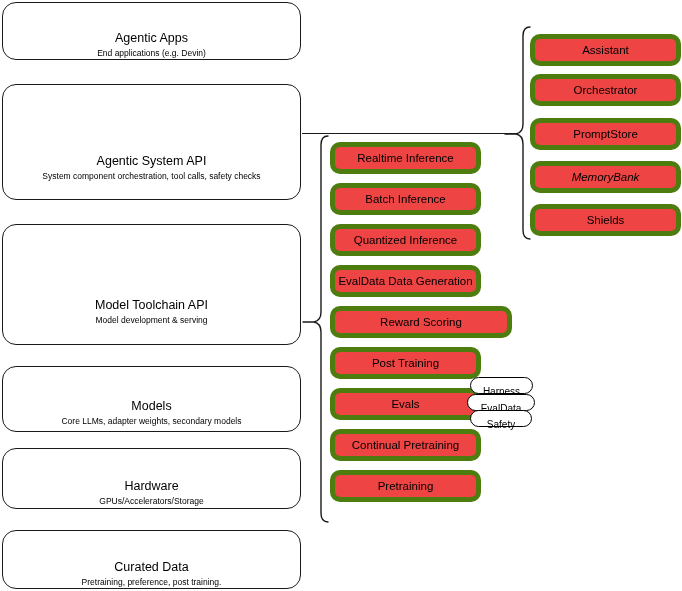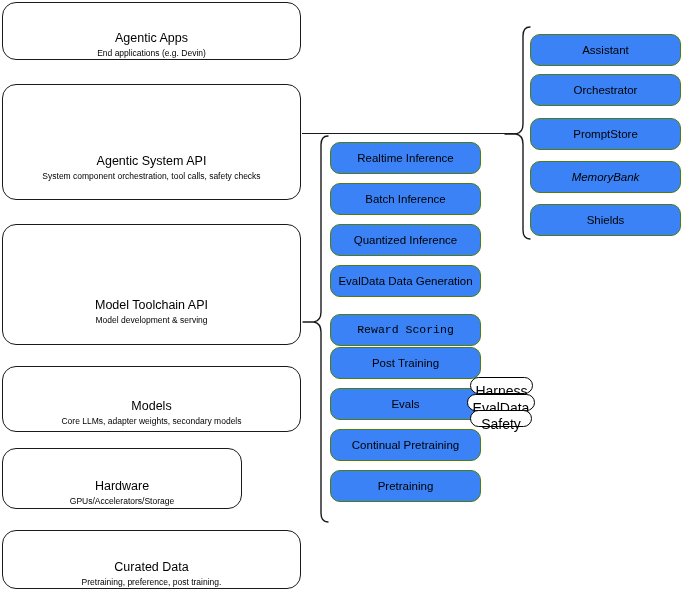--- a/index.html
+++ b/index.html
@@ -51,23 +51,23 @@
     display: flex;
     flex-direction: column;
     align-items: center;
     margin-top: 28px;
   }
 
   
   .pillbox {
     position: absolute;
     box-sizing: border-box;
-    border: 1px solid #4d7c0f;
+    border: 5px solid #4d7c0f;
     border-radius: 10px;
-    background: #3b82f6;
+    background: #ef4444;
     display: flex;
     align-items: center;
     justify-content: center;
   }
   .pillbox span {
     font-size: 11.5px;
     line-height: 14px;
     white-space: nowrap;
   }
 
@@ -77,21 +77,21 @@
     box-sizing: border-box;
     border: 1px solid #000000;
     border-radius: 999px;
     background: #ffffff;
     display: flex;
     align-items: center;
     justify-content: center;
     z-index: 20;
   }
   .oval span {
-    font-size: 14px;
+    font-size: 10px;
     line-height: 13px;
     white-space: nowrap;
     margin-top: 12px;
   }
 
   
   .brace {
     position: absolute;
     z-index: 5;
   }
@@ -127,21 +127,21 @@
     </div>
   </div>
 
   <div class="box stack-box" style="left:2px; top:366px; width:299px; height:66px;">
     <div class="inner">
       <div class="title">Models</div>
       <div class="subtitle">Core LLMs, adapter weights, secondary models</div>
     </div>
   </div>
 
-  <div class="box stack-box" style="left:2px; top:448px; width:240px; height:61px;">
+  <div class="box stack-box" style="left:2px; top:448px; width:299px; height:61px;">
     <div class="inner">
       <div class="title">Hardware</div>
       <div class="subtitle">GPUs/Accelerators/Storage</div>
     </div>
   </div>
 
   <div class="box stack-box" style="left:2px; top:530px; width:299px; height:59px;">
     <div class="inner">
       <div class="title">Curated Data</div>
       <div class="subtitle">Pretraining, preference, post training.</div>
@@ -166,21 +166,21 @@
   </div>
   <div class="pillbox" style="left:330px; top:183px; width:151px; height:32px;">
     <span>Batch Inference</span>
   </div>
   <div class="pillbox" style="left:330px; top:224px; width:151px; height:32px;">
     <span>Quantized Inference</span>
   </div>
   <div class="pillbox" style="left:330px; top:265px; width:151px; height:32px;">
     <span>EvalData Data Generation</span>
   </div>
-  <div class="pillbox" style="left:330px; top:314px; width:151px; height:32px;font-family:Liberation Mono, monospace;">
+  <div class="pillbox" style="left:330px; top:306px; width:182px; height:32px;">
     <span>Reward Scoring</span>
   </div>
   <div class="pillbox" style="left:330px; top:347px; width:151px; height:32px;">
     <span>Post Training</span>
   </div>
   <div class="pillbox" style="left:330px; top:388px; width:151px; height:32px;">
     <span>Evals</span>
   </div>
   <div class="pillbox" style="left:330px; top:429px; width:151px; height:32px;">
     <span>Continual Pretraining</span>

